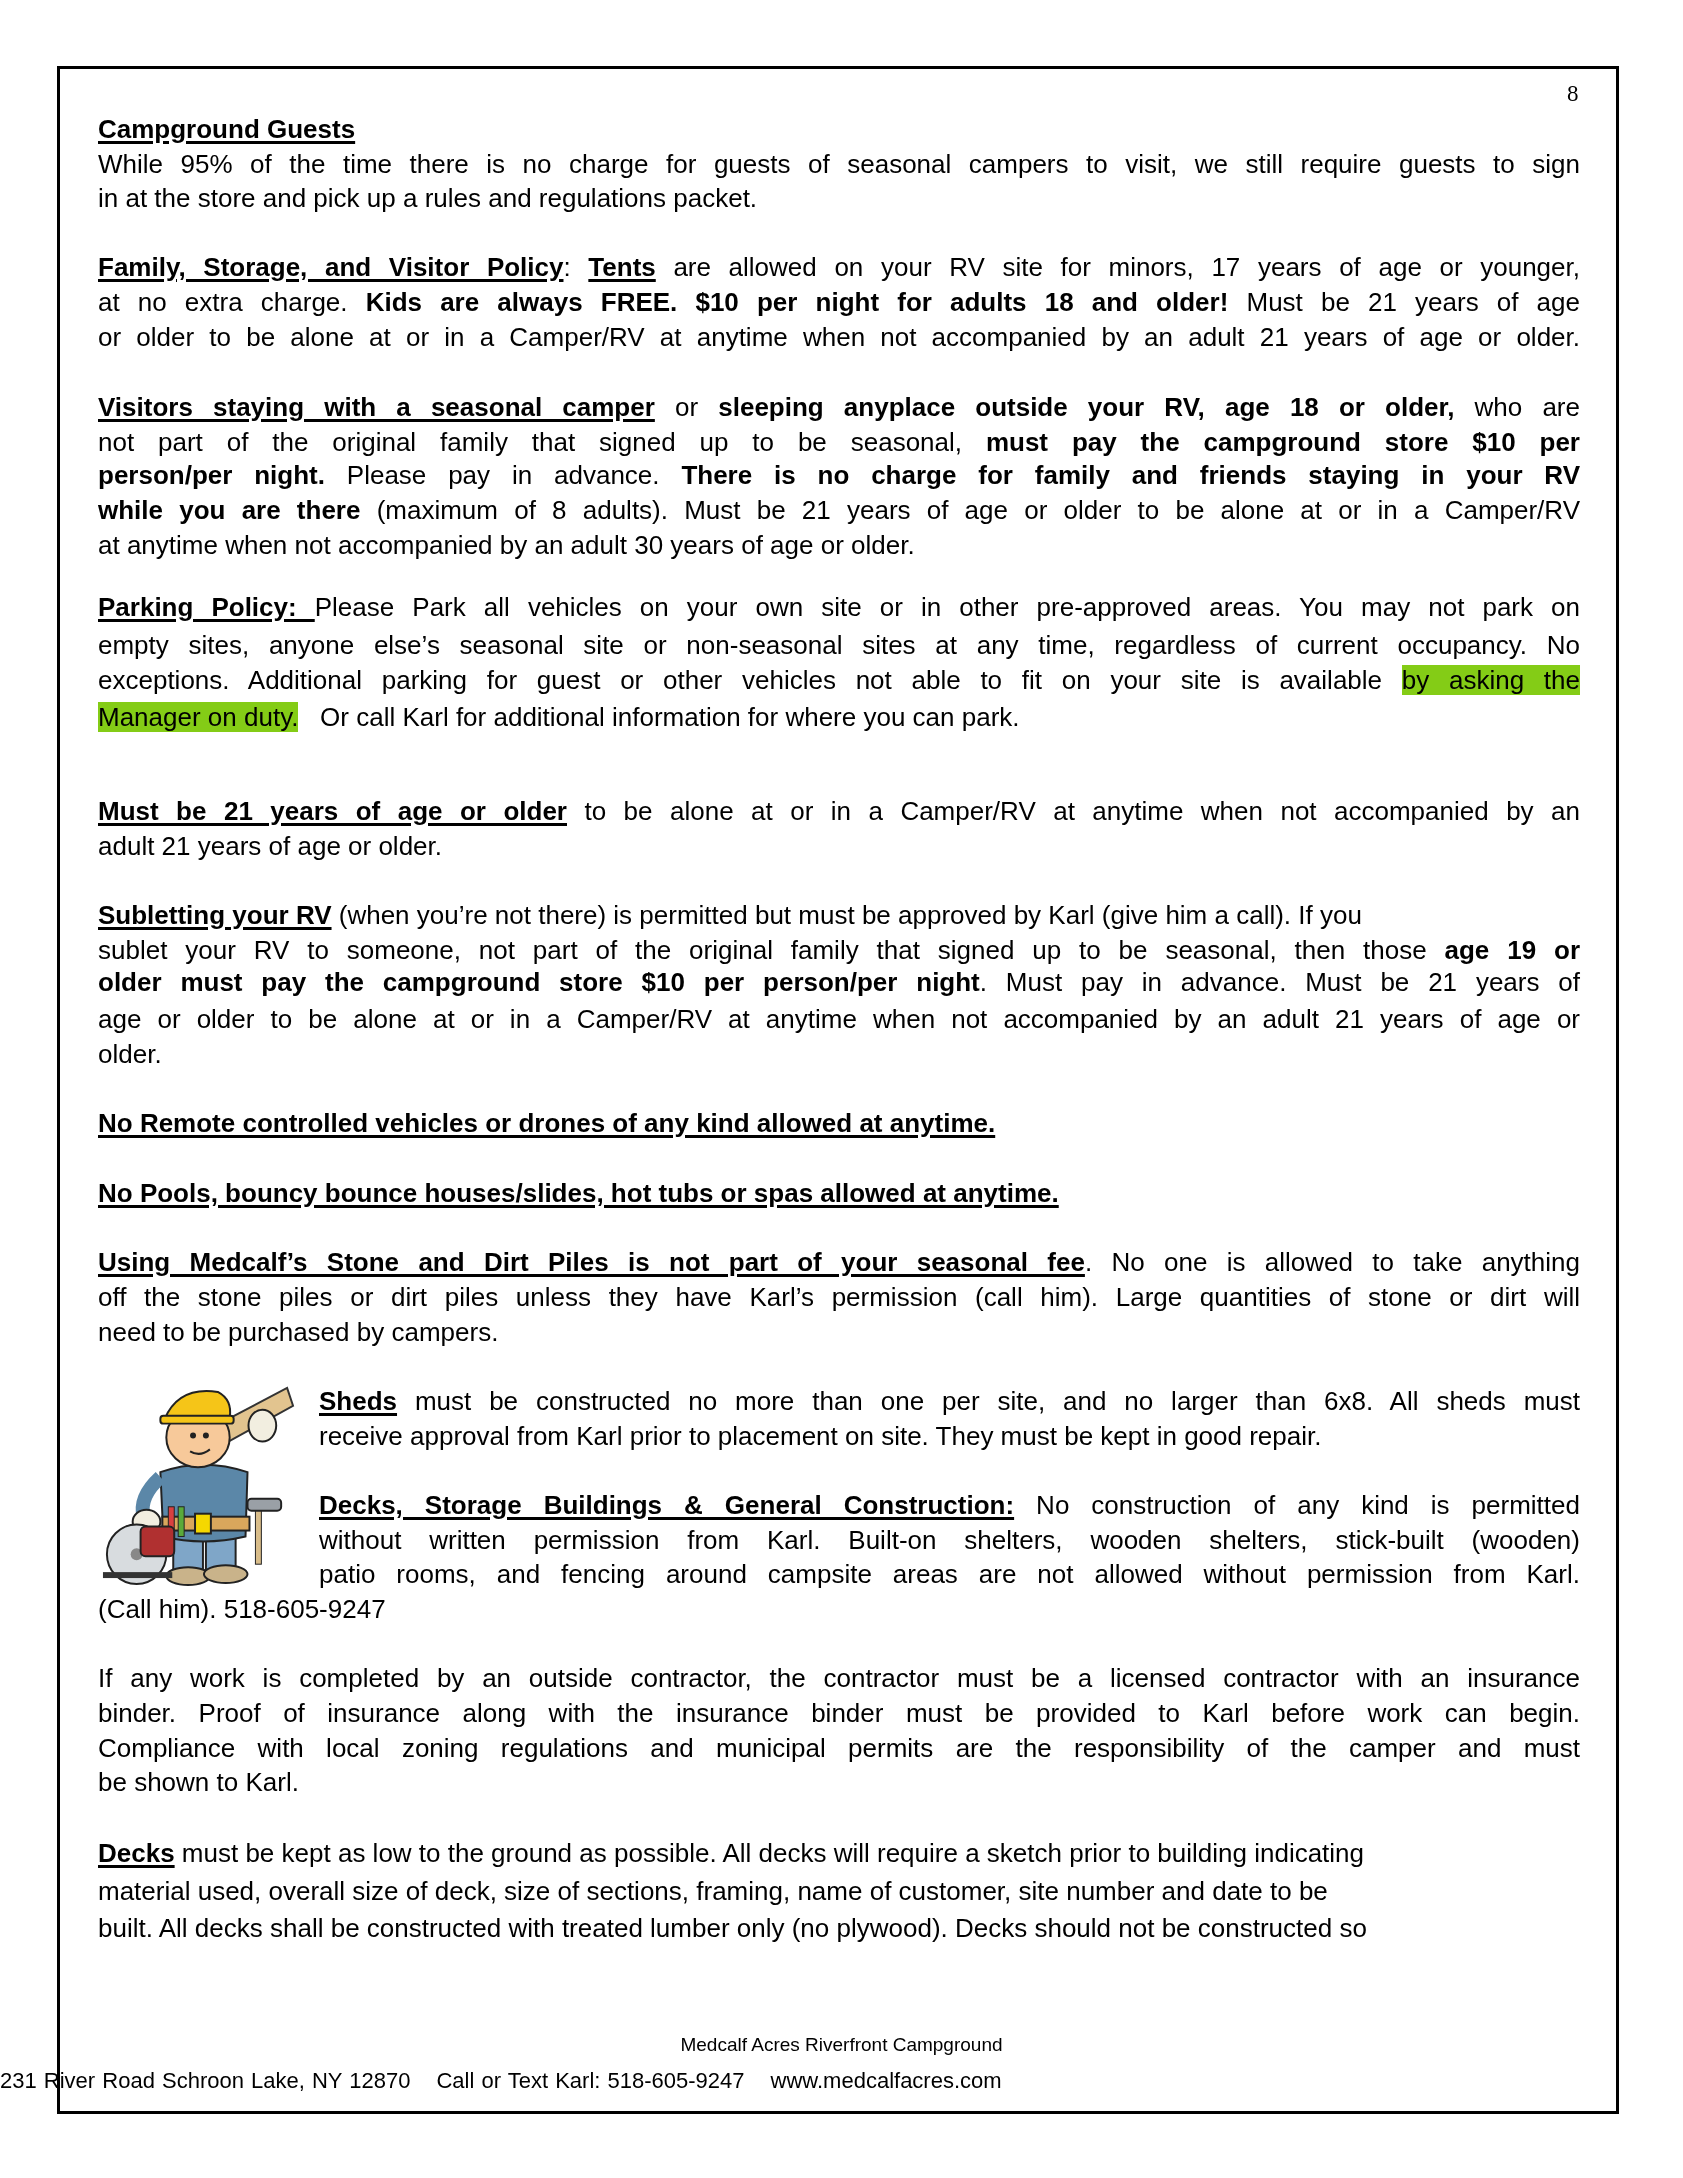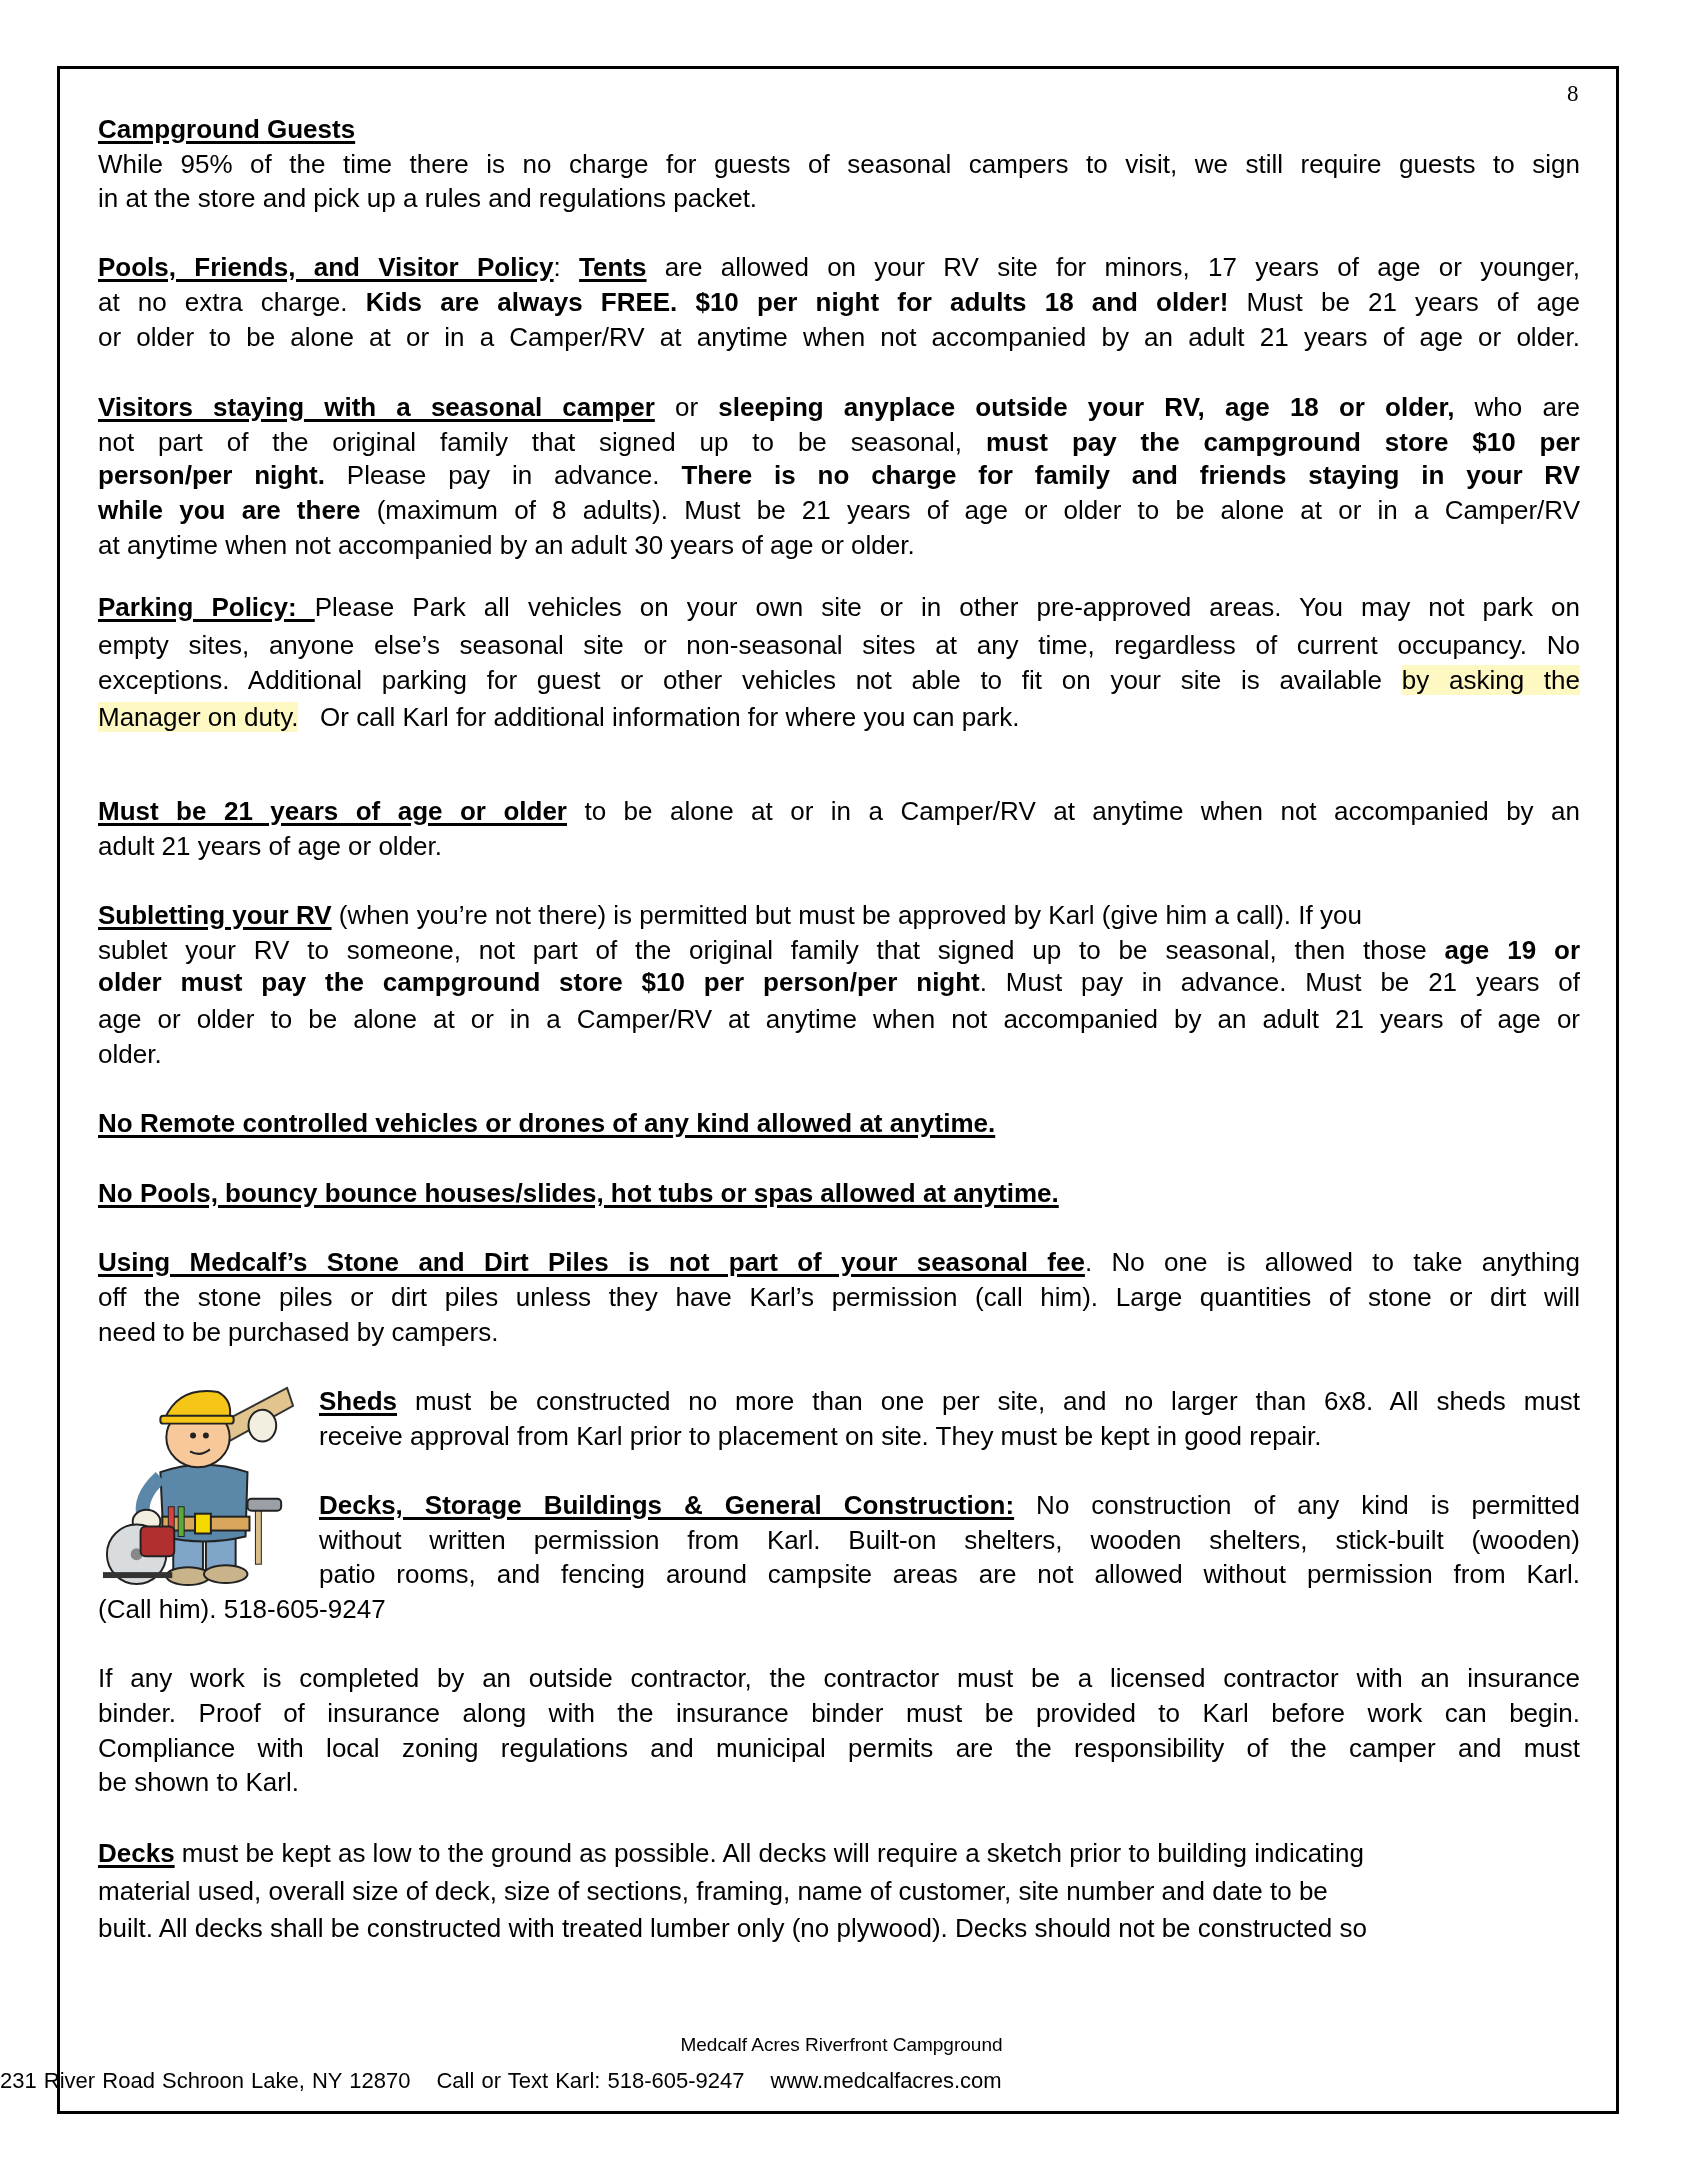--- a/index.html
+++ b/index.html
@@ -8,37 +8,37 @@
   .page-border { position: absolute; left: 57px; top: 66px; width: 1556px; height: 2042px;
                  border: 3px solid #000; box-sizing: content-box; }
   .page-num { position: absolute; left: 1567px; top: 81px; font-family: "Liberation Serif", serif;
               font-size: 23px; }
   .ln { position: absolute; left: 98px; width: 1482px; font-size: 26px; line-height: 30px;
         white-space: nowrap; }
   .ln.j { text-align: justify; text-align-last: justify; white-space: normal; }
   .ln.ind { left: 319px; width: 1261px; }
   .b { font-weight: bold; }
   .u { text-decoration: underline; text-decoration-thickness: 3px; text-underline-offset: 3px; }
-  .hl { background: #fef9c3; }
+  .hl { background: #84cc16; }
   .worker { position: absolute; left: 99px; top: 1378px; width: 198px; height: 213px; }
   .footer-title { position: absolute; left: 0; width: 1683px; top: 2034px; text-align: center; font-size: 19px; }
   .footer-addr { position: absolute; left: 0; width: 1483px; top: 2068px; font-size: 22px; word-spacing: 1px; }
   .footer-addr span + span { margin-left: 26px; }
 </style>
 </head>
 <body>
 
 <div class="page-border"></div>
 <div class="page-num">8</div>
 
 <div class="ln" style="top:114px"><span class="b u">Campground Guests</span></div>
 <div class="ln j" style="top:149px">While 95% of the time there is no charge for guests of seasonal campers to visit, we still require guests to sign</div>
 <div class="ln" style="top:183px">in at the store and pick up a rules and regulations packet.</div>
 
-<div class="ln j" style="top:252px"><span class="b u">Pools, Friends, and Visitor Policy</span><span>:</span> <span class="b u">Tents</span><span> are allowed on your RV site for minors, 17 years of age or younger,</span></div>
+<div class="ln j" style="top:252px"><span class="b u">Family, Storage, and Visitor Policy</span><span>:</span> <span class="b u">Tents</span><span> are allowed on your RV site for minors, 17 years of age or younger,</span></div>
 <div class="ln j" style="top:287px"><span>at no extra charge. </span><span class="b">Kids are always FREE.  $10 per night for adults 18 and older!</span><span>  Must be 21 years of age</span></div>
 <div class="ln j" style="top:322px">or older to be alone at or in a Camper/RV at anytime when not accompanied by an adult 21 years of age or older.</div>
 
 <div class="ln j" style="top:392px"><span class="b u">Visitors staying with a seasonal camper</span><span> or </span><span class="b">sleeping anyplace outside your RV, age 18 or older,</span><span> who are</span></div>
 <div class="ln j" style="top:427px"><span>not part of the original family that signed up to be seasonal, </span><span class="b">must pay the campground store $10 per</span></div>
 <div class="ln j" style="top:460px"><span class="b">person/per night.</span><span> Please pay in advance. </span><span class="b">There is no charge for family and friends staying in your RV</span></div>
 <div class="ln j" style="top:495px"><span class="b">while you are there</span><span> (maximum of 8 adults).  Must be 21 years of age or older to be alone at or in a Camper/RV</span></div>
 <div class="ln" style="top:530px">at anytime when not accompanied by an adult 30 years of age or older.</div>
 
 <div class="ln j" style="top:592px"><span class="b u">Parking Policy: </span><span> Please Park all vehicles on your own site or in other pre-approved areas. You may not park on</span></div>

